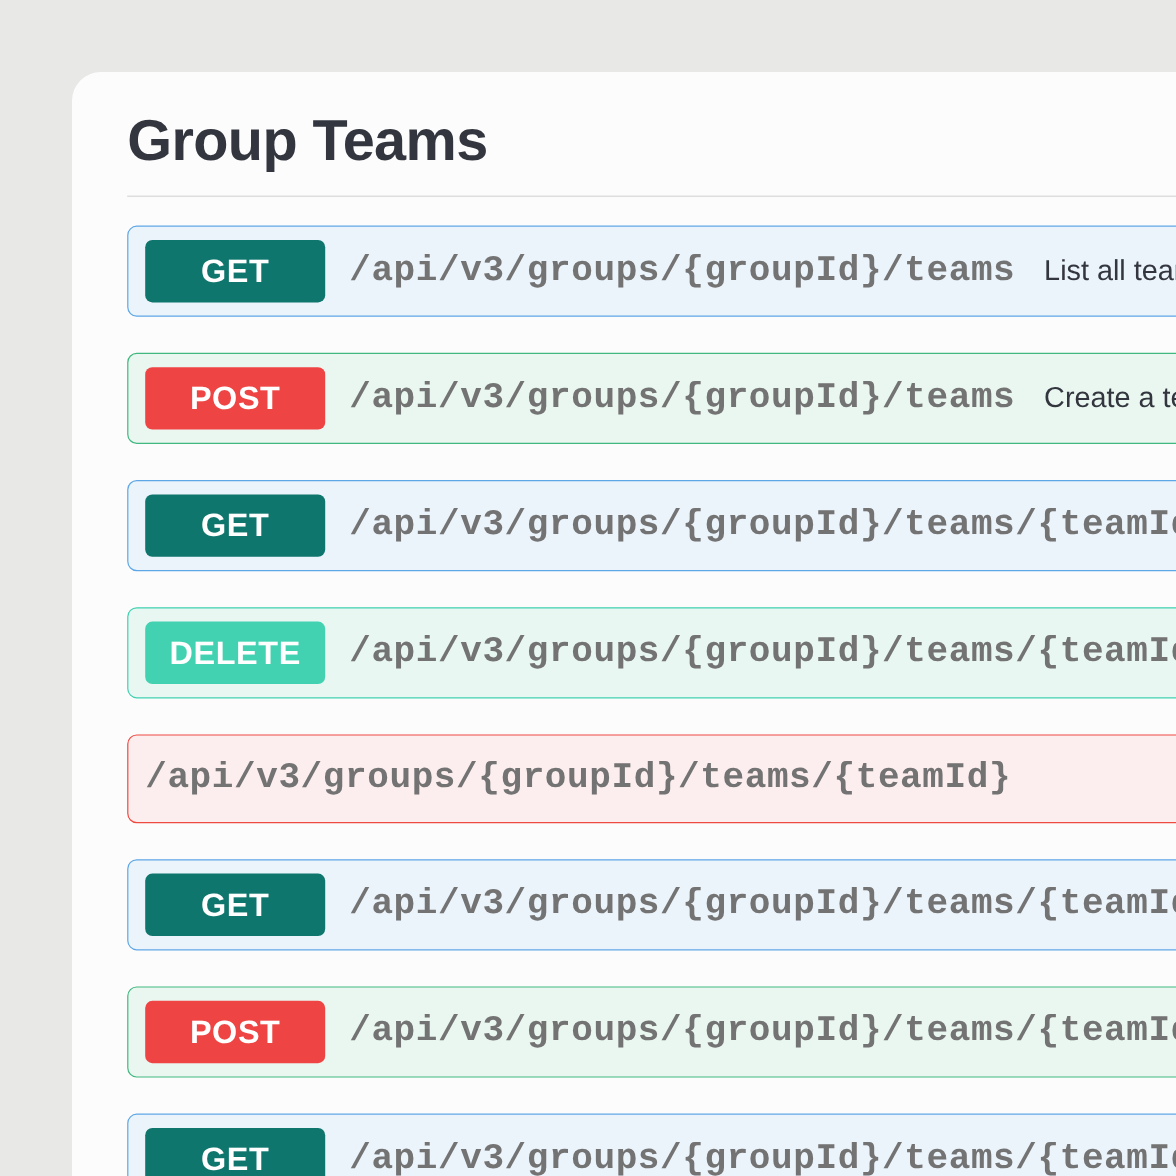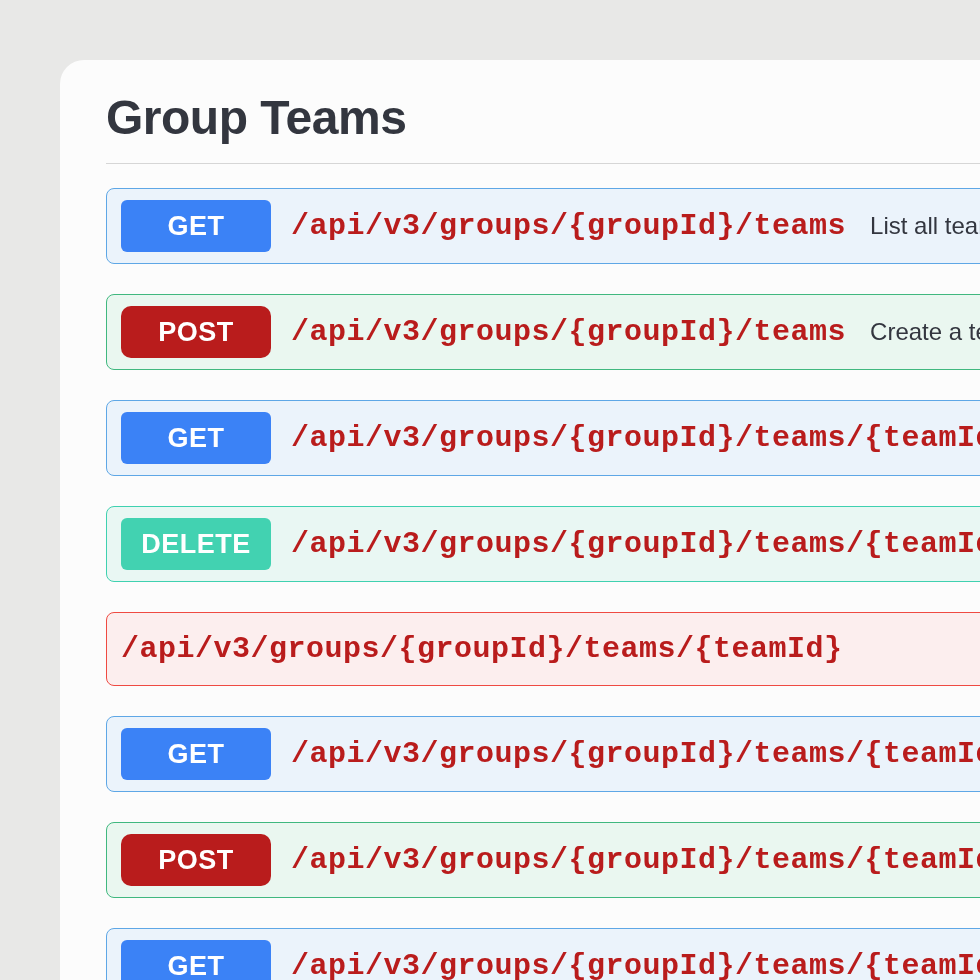--- a/index.html
+++ b/index.html
@@ -50,29 +50,29 @@
     height: 52px;
     display: flex;
     align-items: center;
     justify-content: center;
     border-radius: 6px;
     color: #fff;
     font-weight: 800;
     font-size: 27px;
     letter-spacing: 0.5px;
   }
-  .method.get    { background: #3b82f6; }
-  .method.post   { background: #b91c1c; border-radius: 10px; }
+  .method.get    { background: #0f766e; }
+  .method.post   { background: #ef4444; }
   .method.patch  { background: #42d2b1; }
   .method.delete { background: #f24038; }
   .path {
     font-family: "SFMono-Regular", Consolas, "Liberation Mono", Menlo, monospace;
     font-size: 30px;
     font-weight: 700;
-    color: #b91c1c;
+    color: #737373;
     letter-spacing: 0.5px;
     white-space: nowrap;
   }
   .summary {
     font-size: 24px;
     color: #33363f;
     white-space: nowrap;
     margin-left: 4px;
   }
 </style>

